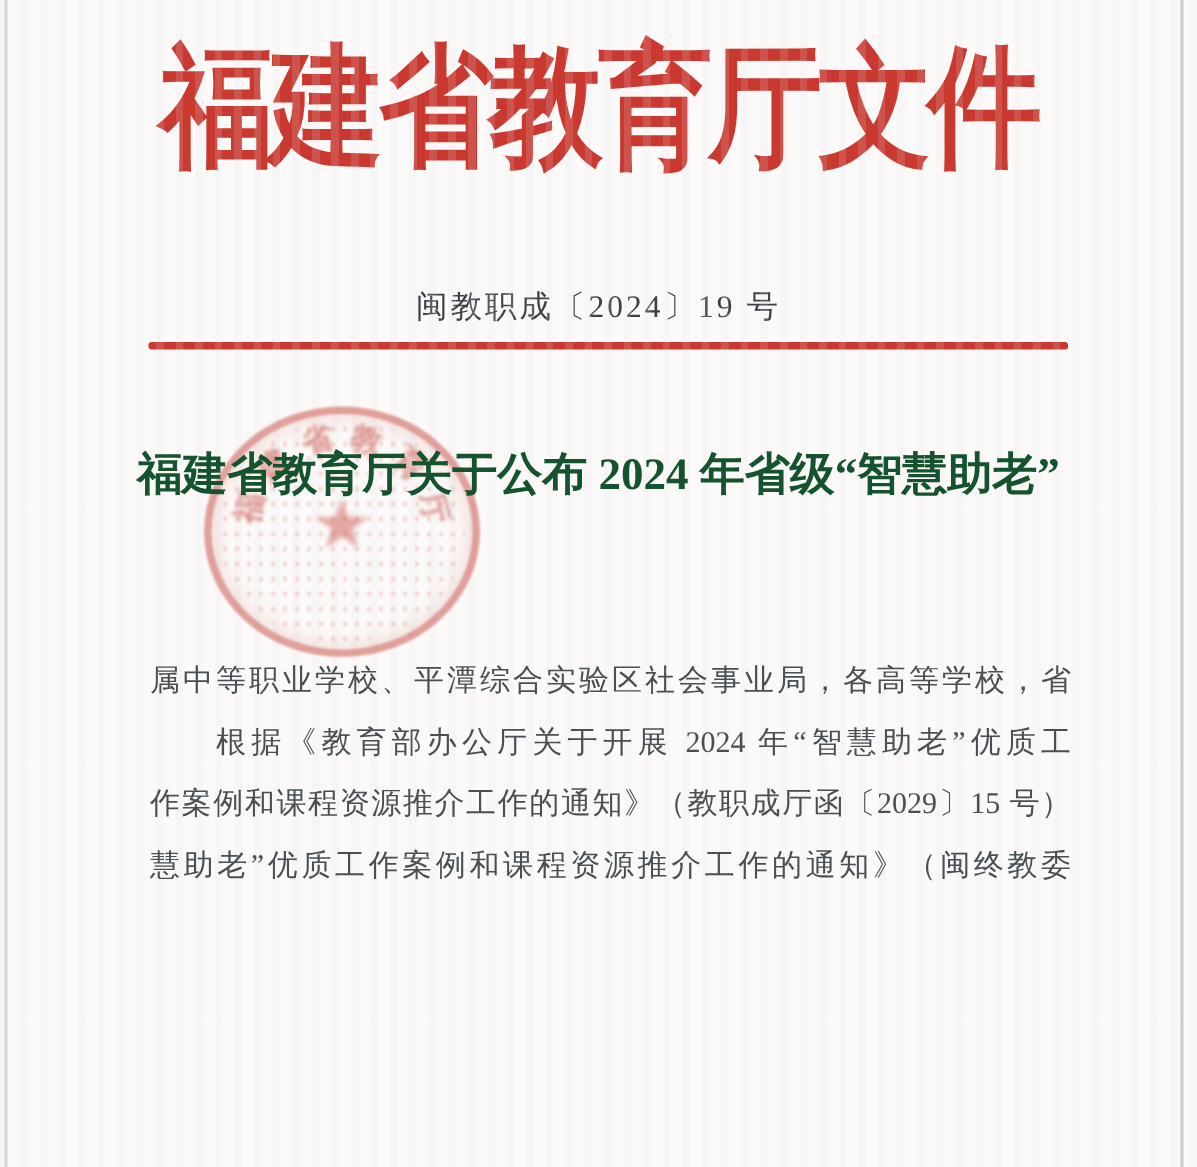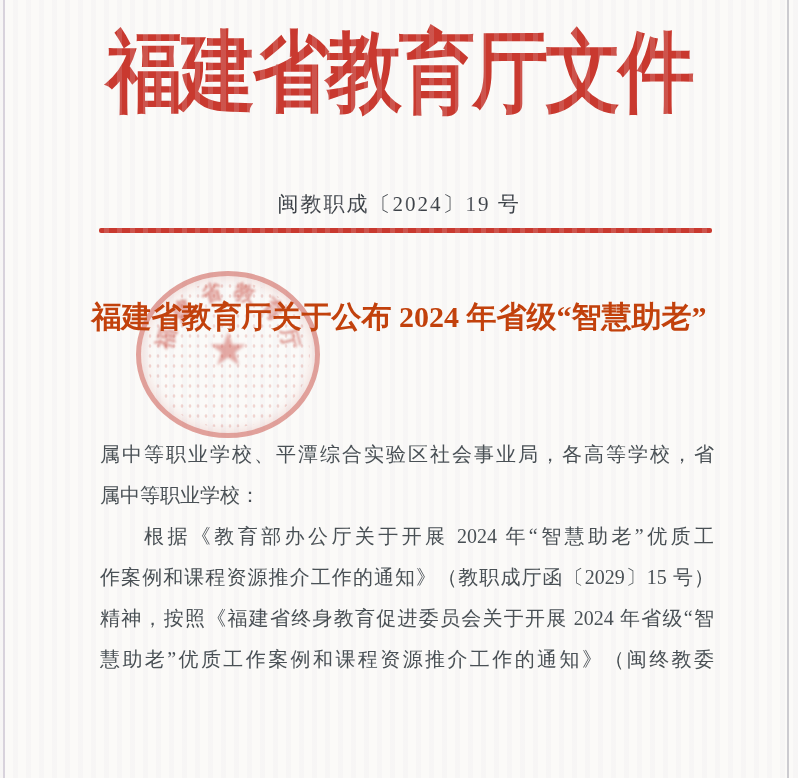--- a/index.html
+++ b/index.html
@@ -93,21 +93,21 @@
   .sc3 { transform: translate(-50%,-50%) rotate(15deg)  translateY(-64px); }
   .sc4 { transform: translate(-50%,-50%) rotate(45deg)  translateY(-64px); }
   .sc5 { transform: translate(-50%,-50%) rotate(75deg)  translateY(-64px); }
 
   .doc-title {
     position: absolute;
     top: 290px; left: 0; width: 100%;
     text-align: center;
     font-size: 30px; font-weight: bold;
     line-height: 53px;
-    color: #c2410c;
+    color: #14532d;
     z-index: 2;
     white-space: nowrap;
   }
 
   .body-text {
     position: absolute;
     left: 100px; top: 434px;
     width: 614px;
     font-size: 20px;
     line-height: 41px;
@@ -144,19 +144,17 @@
     <span class="seal-char sc4">育</span>
     <span class="seal-char sc5">厅</span>
   </div>
 
   <div class="doc-title">
     <div>福建省教育厅关于公布 2024 年省级“智慧助老”</div>
   </div>
 
   <div class="body-text">
     <div class="line fill">属中等职业学校、平潭综合实验区社会事业局，各高等学校，省</div>
-    <div class="line">属中等职业学校：</div>
     <div class="line fill indent">根据《教育部办公厅关于开展 2024 年“智慧助老”优质工</div>
     <div class="line fill">作案例和课程资源推介工作的通知》（教职成厅函〔2029〕15 号）</div>
-    <div class="line fill">精神，按照《福建省终身教育促进委员会关于开展 2024 年省级“智</div>
     <div class="line fill">慧助老”优质工作案例和课程资源推介工作的通知》（闽终教委</div>
   </div>
 </div>
 
 </body></html>

